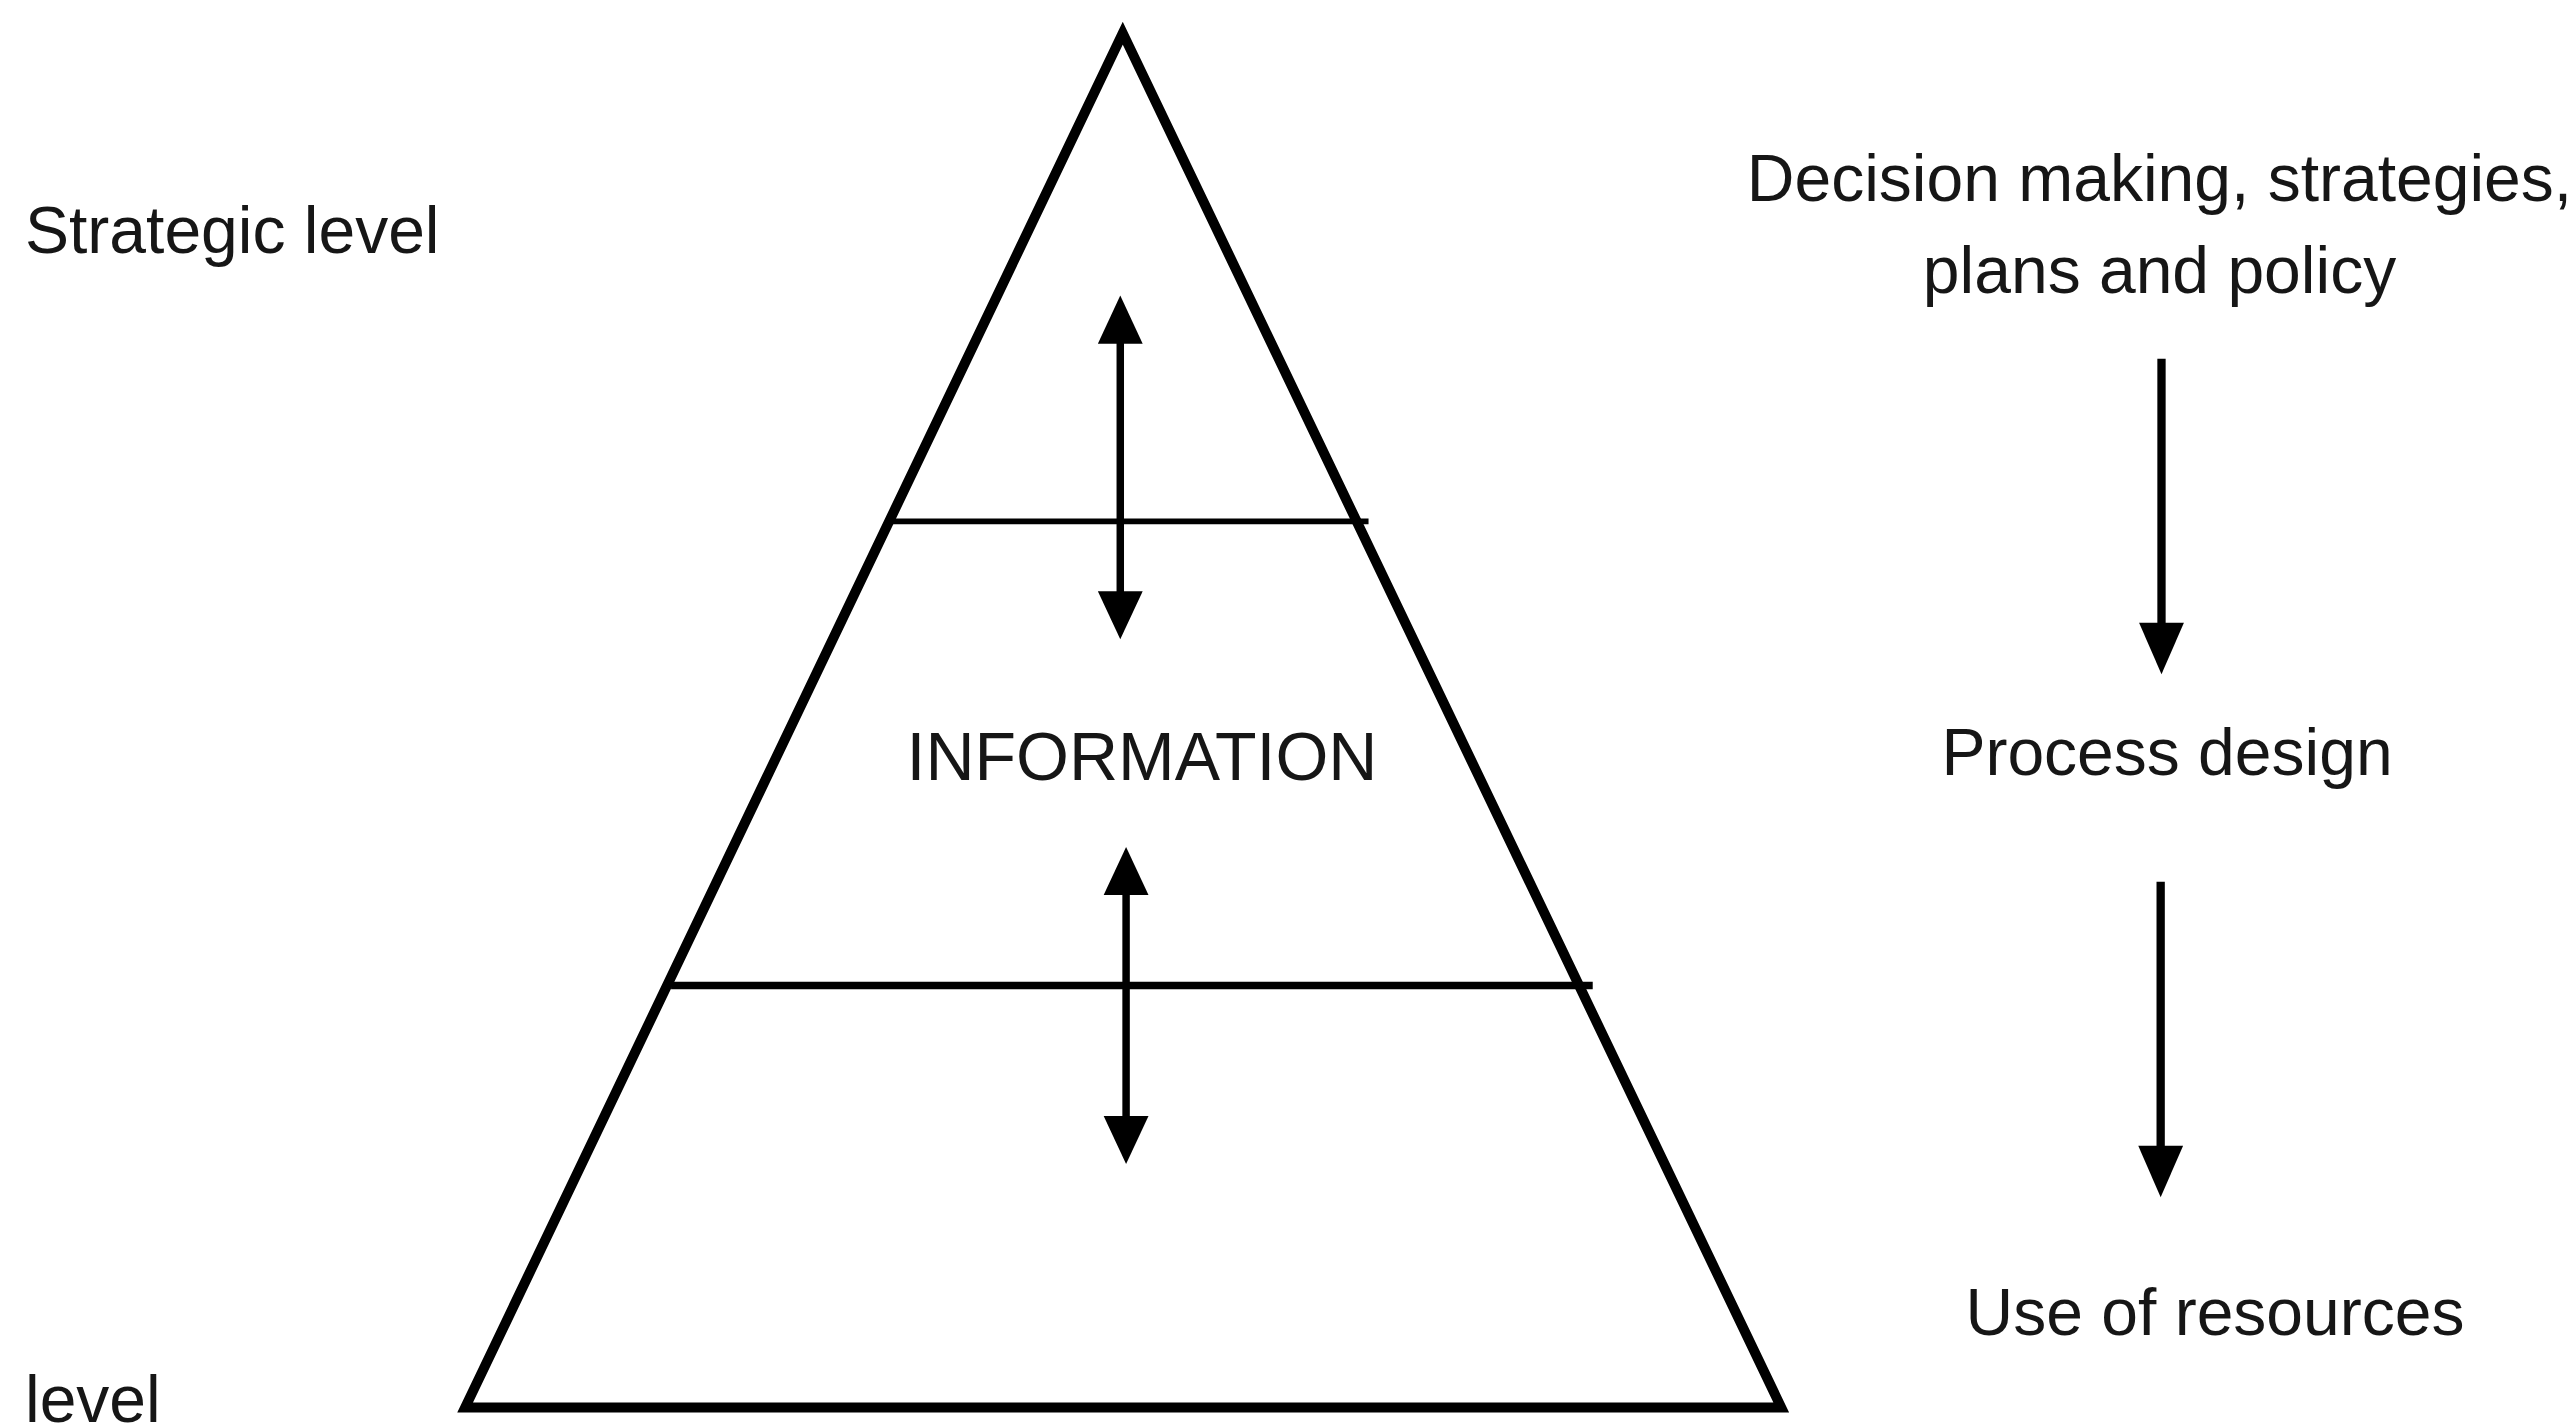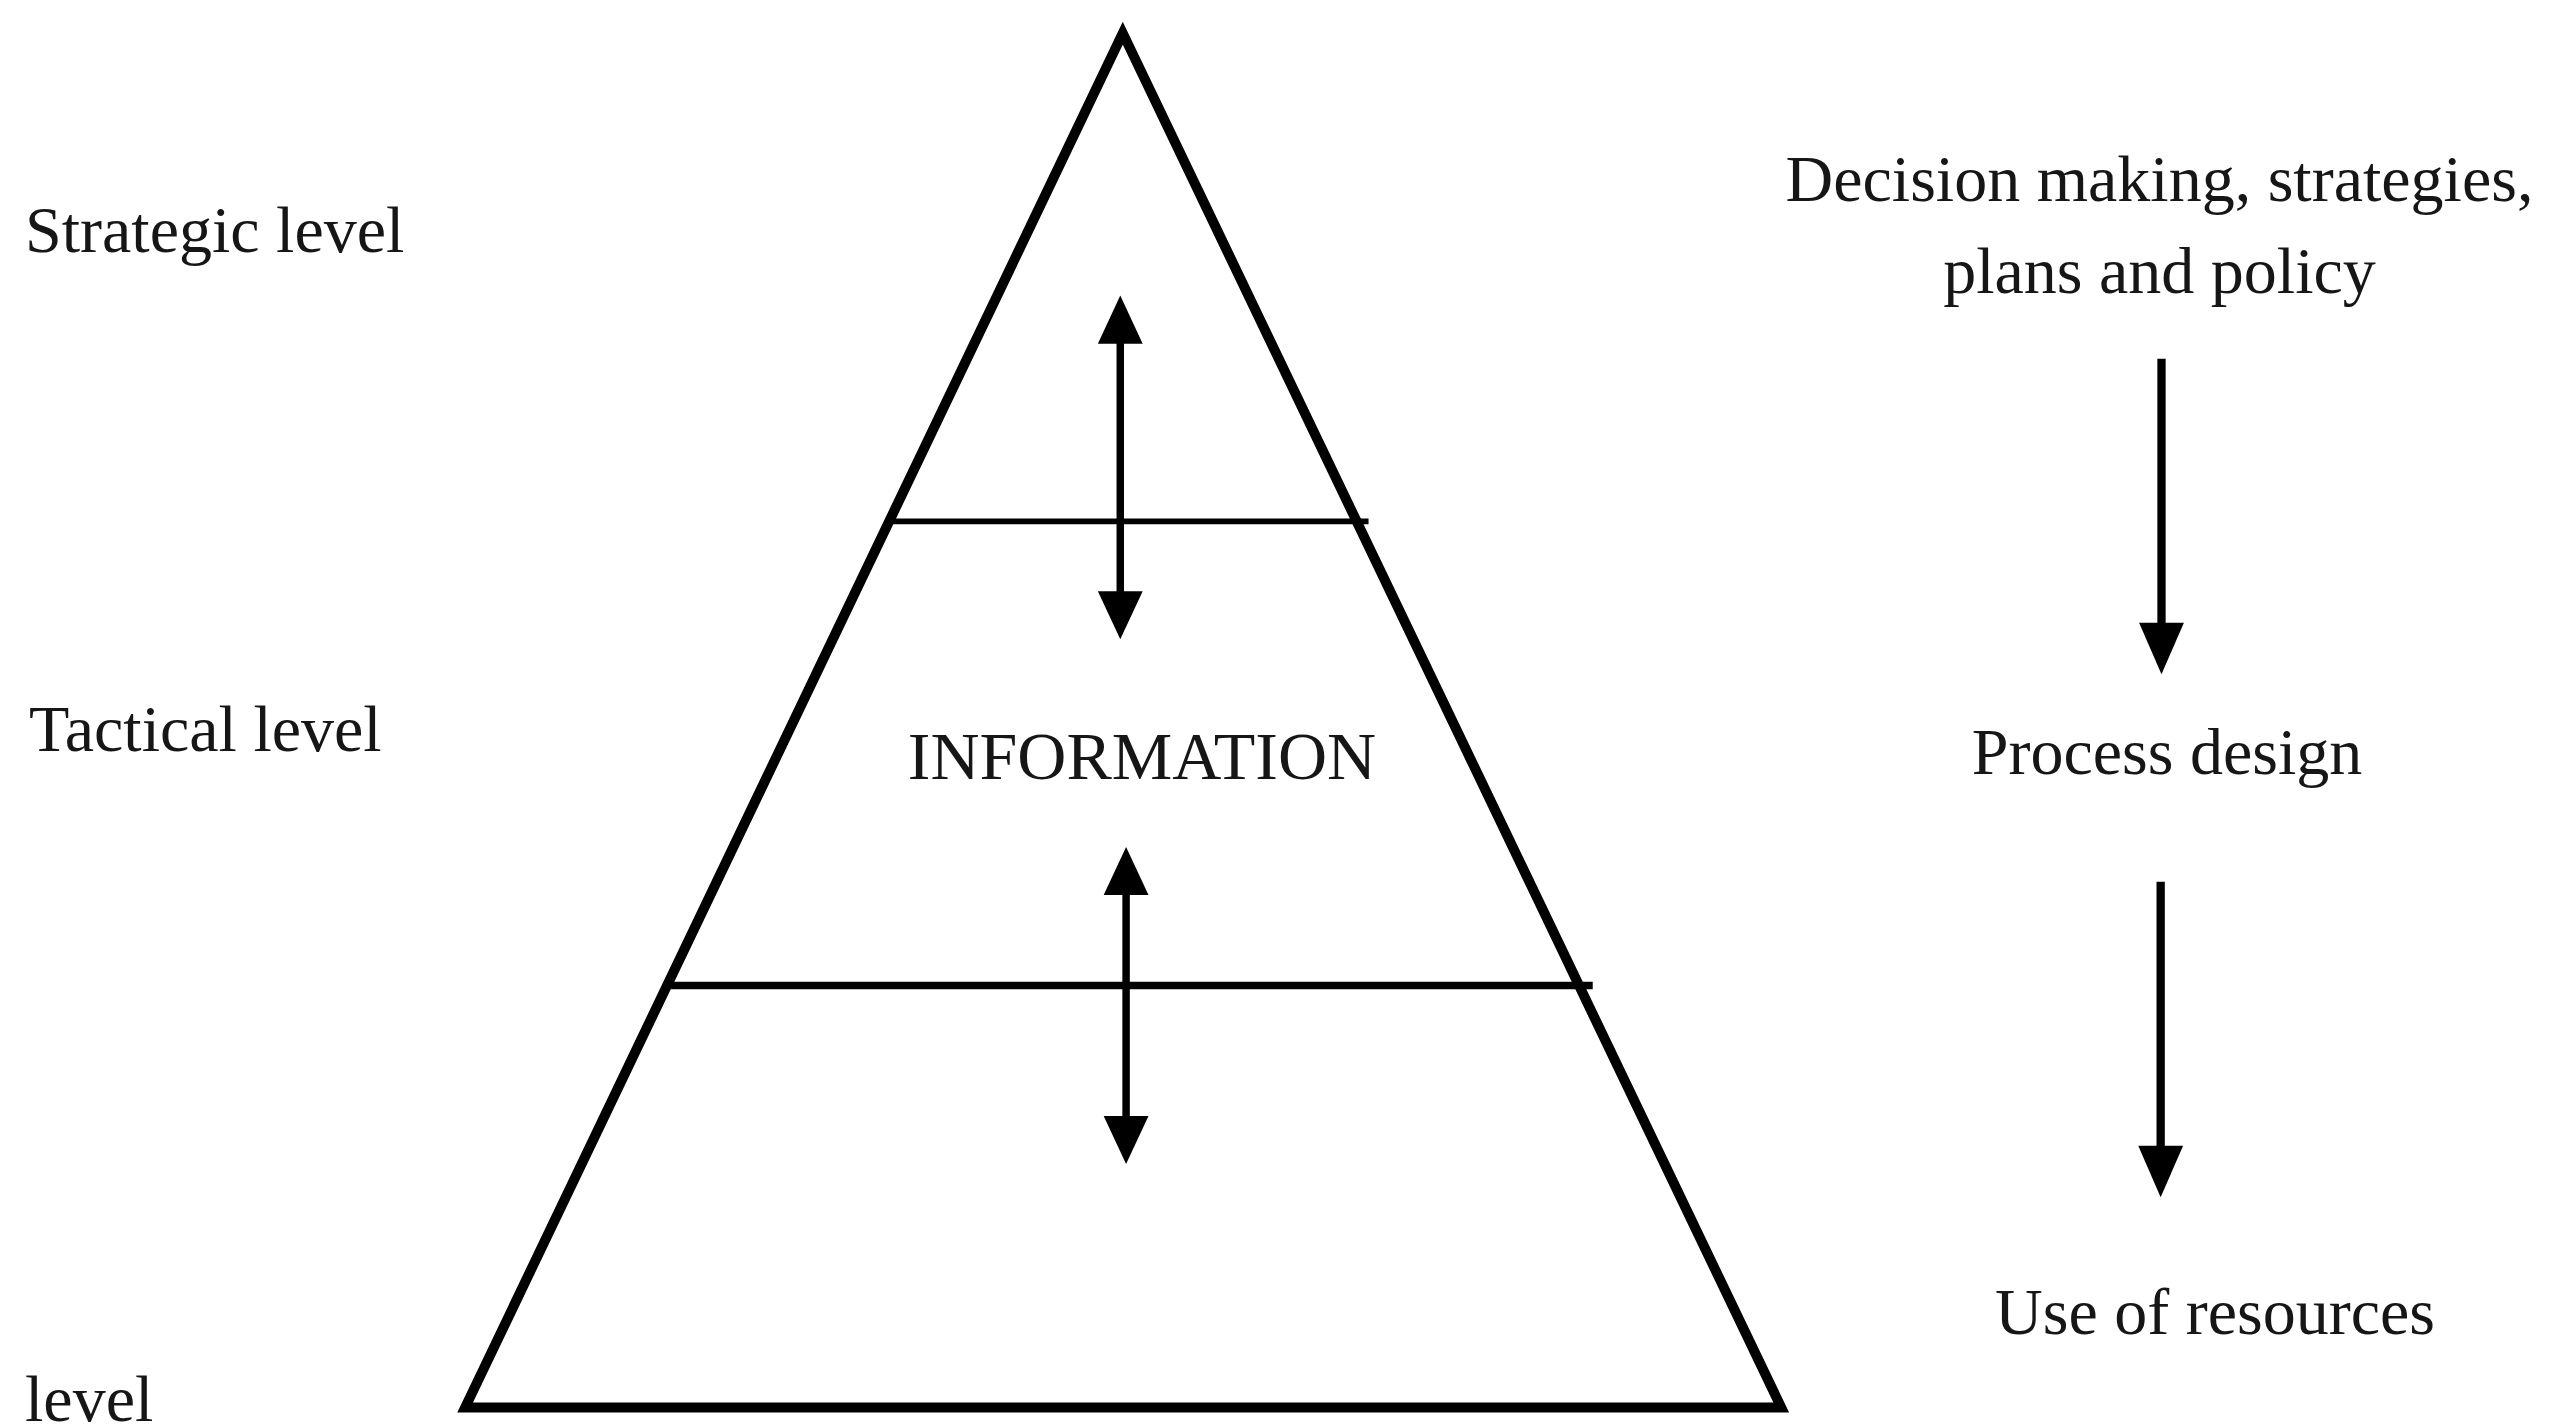--- a/index.html
+++ b/index.html
@@ -6,21 +6,21 @@
     margin: 0;
     padding: 0;
     background: var(--color-background, #ffffff);
   }
   #canvas {
     position: relative;
     width: 2576px;
     height: 1424px;
     overflow: hidden;
     background: var(--color-background, #ffffff);
-    font-family: Liberation Serif, serif;
+    font-family: Liberation Sans, sans-serif;
     color: var(--color-text, #161616);
   }
   #pyramid-svg {
     position: absolute;
     left: 0;
     top: 0;
     color: var(--color-line, #000000);
   }
   .t {
     position: absolute;
@@ -70,21 +70,20 @@
     </g>
 
     <g>
       <line x1="2602" y1="1062" x2="2602" y2="1384" stroke="currentColor" stroke-width="10"></line>
       <polygon points="2602,1442 2575,1380 2629,1380" fill="currentColor"></polygon>
     </g>
   </svg>
 
   <div id="label-strategic" class="t">Strategic level</div>
 
-  <div id="label-tactical" class="t">Tactical level</div>
 
 
   <div id="label-operational-line2" class="t">level</div>
 
   <div id="label-information" class="t centered">INFORMATION</div>
 
   <div id="flow-step-decision" class="t centered line-block">
     <span>Decision making, strategies,</span>
     <span>plans and policy</span>
   </div>

